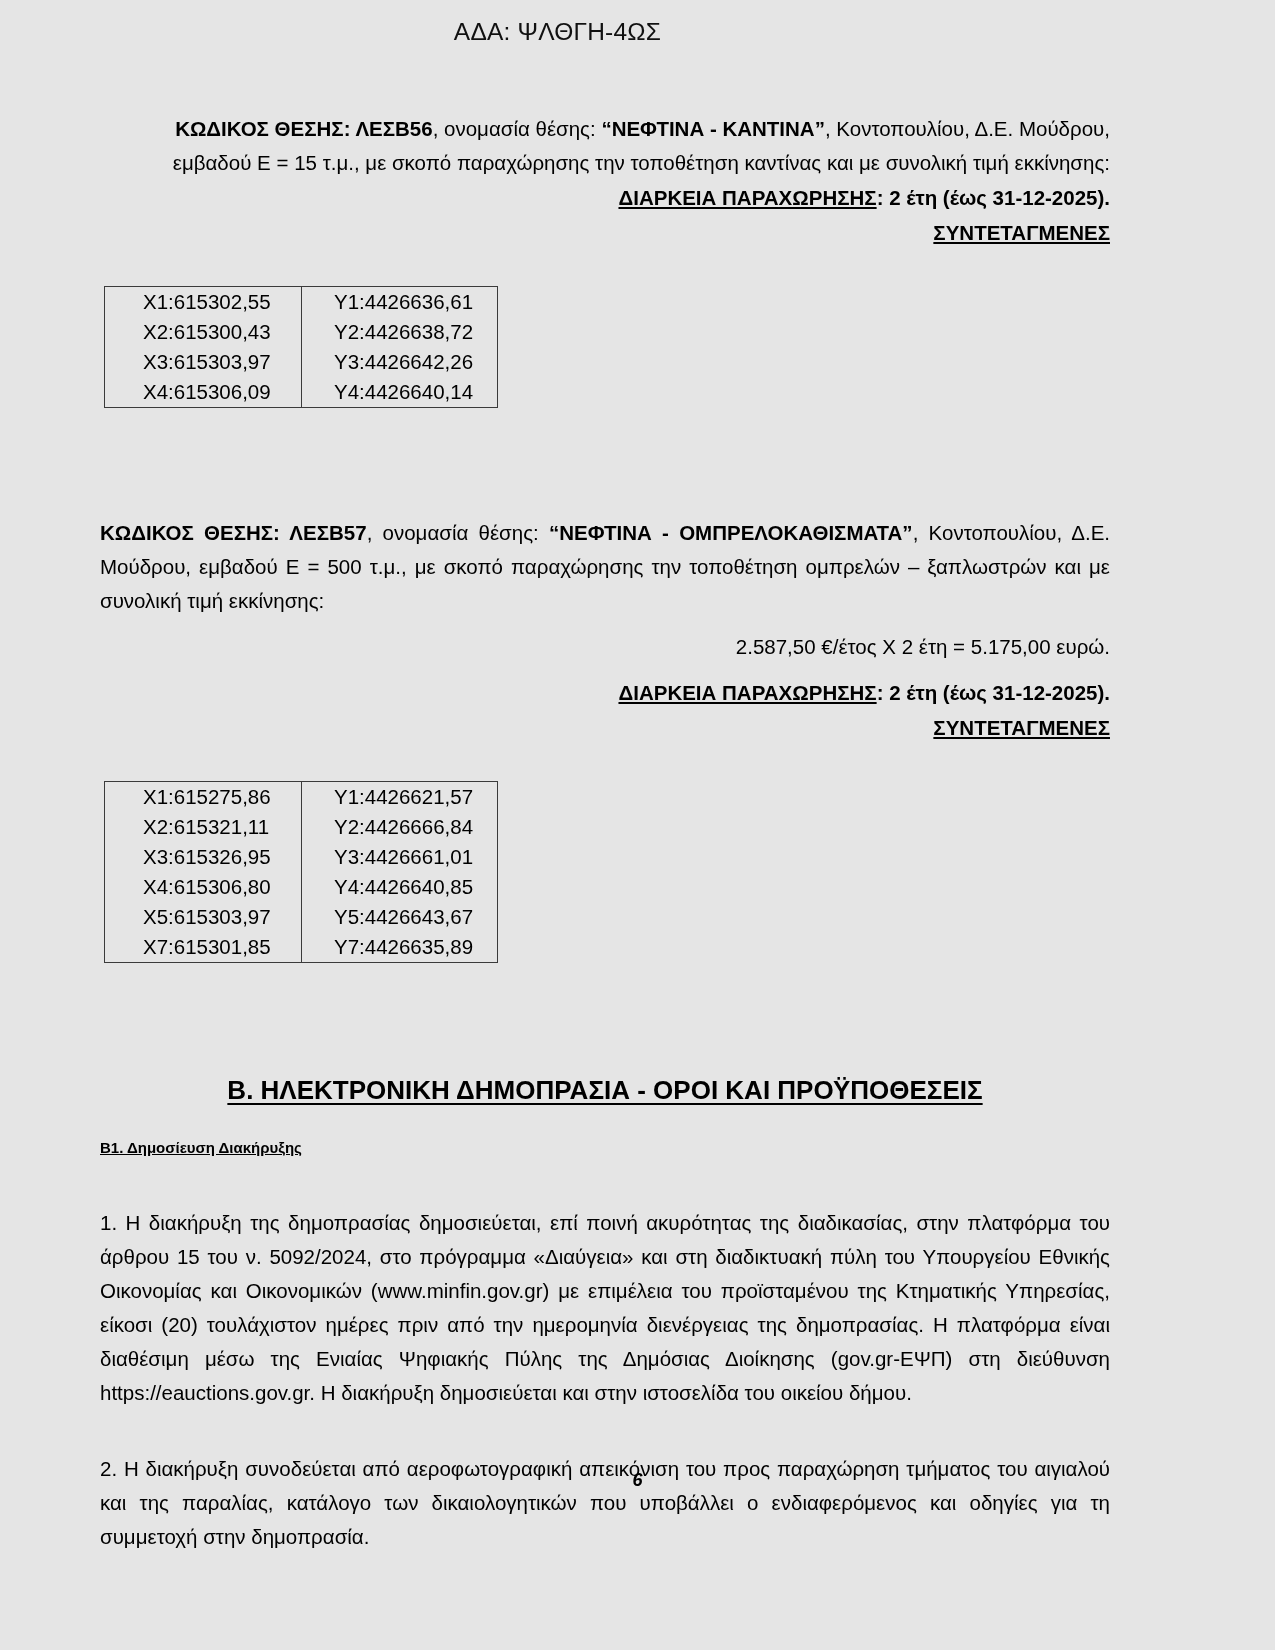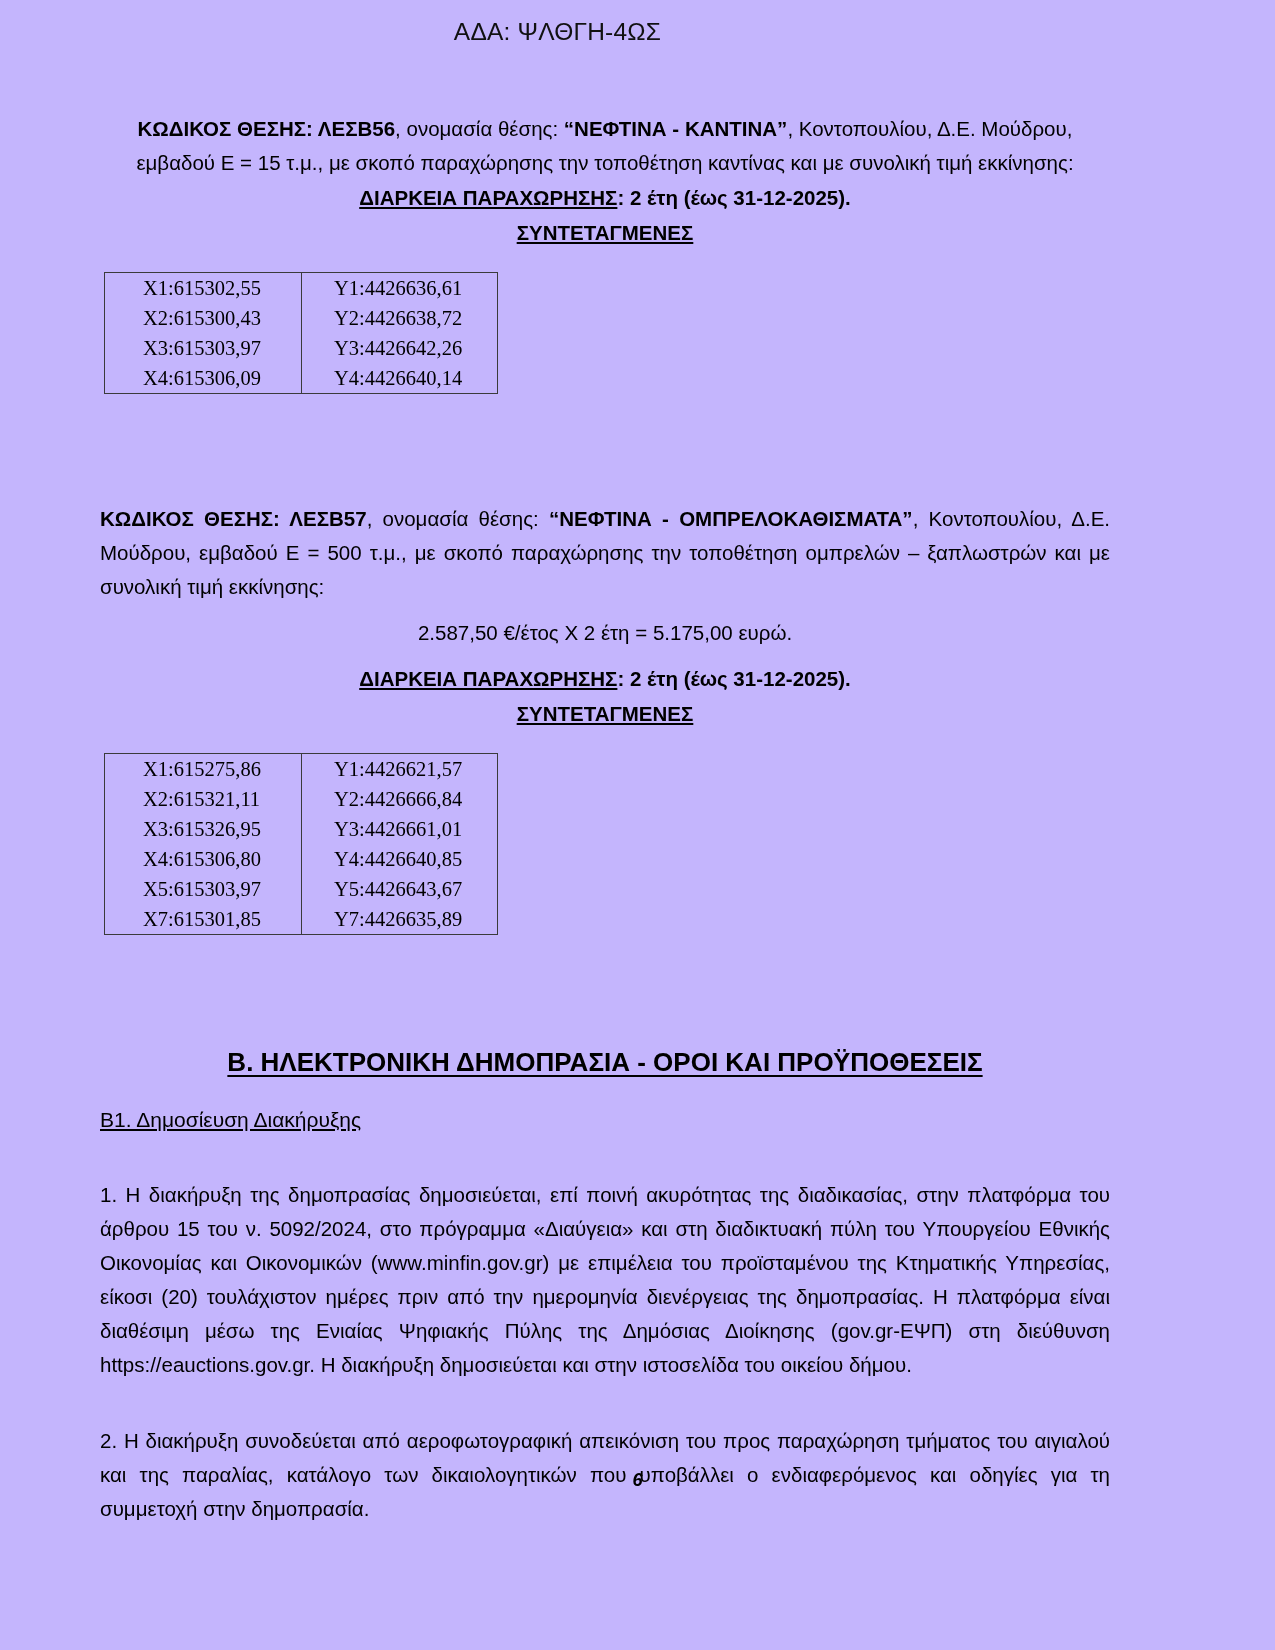--- a/index.html
+++ b/index.html
@@ -10,21 +10,21 @@
   }
   body {
     font-family: "Liberation Sans", "DejaVu Sans", sans-serif;
     color: #000000;
   }
   .page {
     position: relative;
     width: 1275px;
     height: 1650px;
     margin: 0 auto;
-    background: #c4b5fd;
+    background: #e5e5e5;
     box-sizing: border-box;
     overflow: hidden;
   }
   
   .ada-header {
     position: absolute;
     top: 18px;
     left: 0;
     width: 1275px;
     text-align: center;
@@ -38,41 +38,40 @@
   .content {
     position: absolute;
     left: 100px;
     top: 112px;
     width: 1010px;
   }
   p.par {
     margin: 0 0 1px 0;
     font-size: 20.5px;
     line-height: 34px;
-    text-align: center;
+    text-align: right;
   }
   p.just {
     text-align: justify;
     text-justify: inter-word;
     margin-top: 42px;
   }
   .b { font-weight: bold; }
   .bu { font-weight: bold; text-decoration: underline; }
   .gap-sm { height: 11px; }
   .gap-md { height: 26px; }
   .gap-lg { height: 46px; }
   .gap-xl { height: 66px; }
 
   
   .coord-table {
     border-collapse: collapse;
     margin-left: 4px;
-    margin-top: 22px;
+    margin-top: 36px;
     table-layout: fixed;
-    font-family: Liberation Serif, serif;
   }
   .coord-table td {
     border: 1.4px solid #3b3b3b;
     padding: 0;
     height: 30px;
     vertical-align: middle;
   }
   .coord-table td.cx { width: 196px; }
   .coord-table td.cy { width: 195px; }
   .coord-table .cell-inner {
@@ -93,22 +92,22 @@
     font-size: 26px;
     font-weight: bold;
     margin: 0;
     padding: 0;
   }
   .section-heading span {
     text-decoration: underline;
     text-underline-offset: 4px;
   }
   .sub-heading {
-    font-size: 21px;
-    font-weight: normal;
+    font-size: 15px;
+    font-weight: bold;
     text-decoration: underline;
     margin: 0 0 2px 0;
     line-height: 32px;
   }
   
   .page-number {
     position: absolute;
     left: 0;
     width: 1275px;
     top: 1470px;

